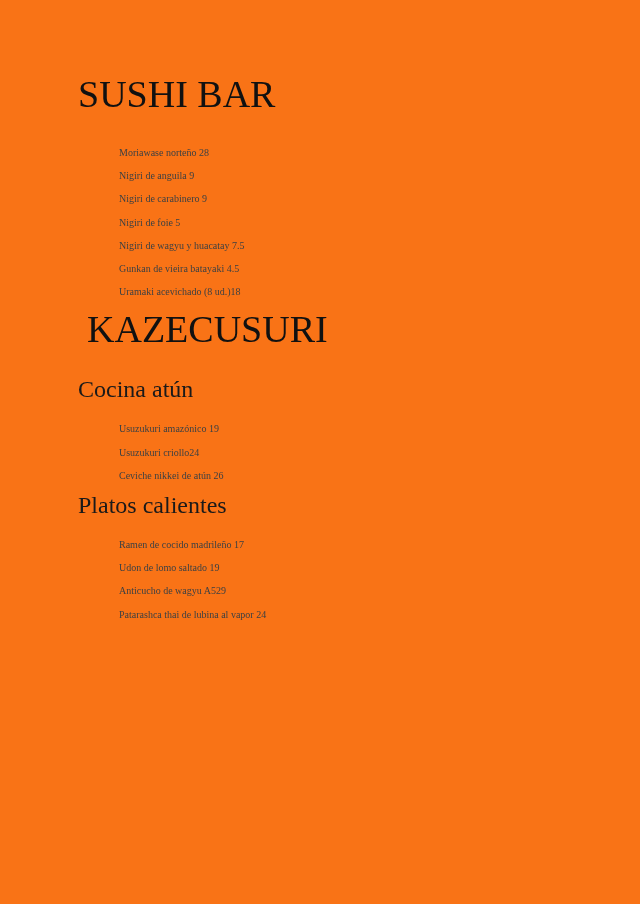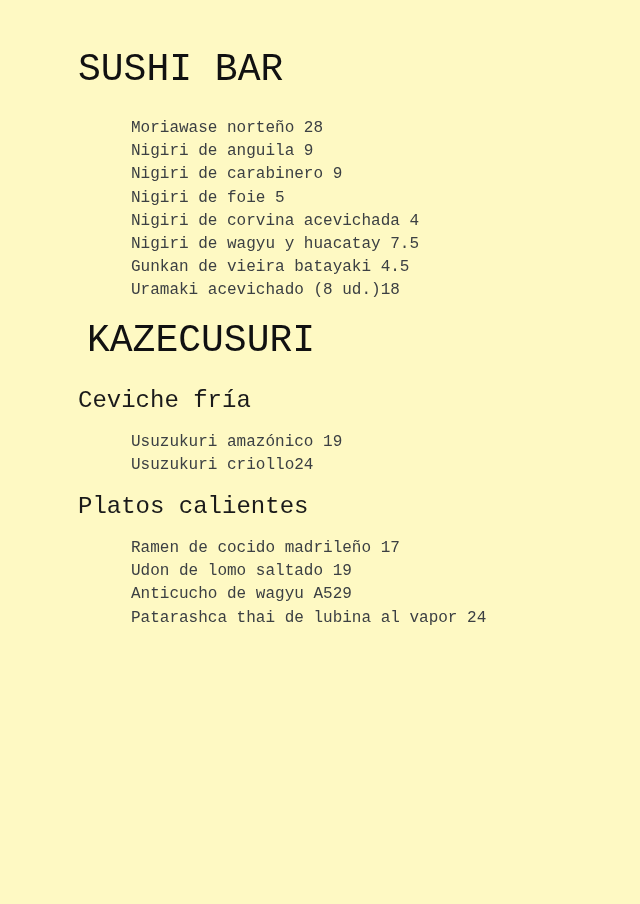--- a/index.html
+++ b/index.html
@@ -5,24 +5,24 @@
   html, body {
     margin: 0;
     padding: 0;
     background: #ffffff;
   }
   .page {
     position: relative;
     width: 640px;
     height: 904px;
     box-sizing: border-box;
-    background: #fef9c3;
-    padding: 48px 70px 0 78px;
+    background: #f97316;
+    padding: 72px 70px 0 78px;
     overflow: hidden;
-    font-family: Liberation Mono, monospace;
+    font-family: Liberation Serif, serif;
   }
   .section { margin: 0; padding: 0; }
   h1.section-title {
     font-size: 38px;
     line-height: 44px;
     font-weight: 400;
     letter-spacing: 0;
     color: #111111;
     margin: 0 0 25px 0;
     white-space: nowrap;
@@ -32,53 +32,53 @@
   h2.section-subtitle {
     font-size: 24px;
     line-height: 28px;
     font-weight: 400;
     color: #1a1a1a;
     margin: 0 0 14px 0;
     white-space: nowrap;
   }
   ul.items {
     list-style: none;
-    margin: 16px;
+    margin: 4px;
     padding: 0 0 0 37px;
-    font-size: 16px;
+    font-size: 10px;
     line-height: 23.2px;
     color: #3c4043;
   }
   ul.items li { white-space: nowrap; }
 </style>
 </head>
 <body>
 
 <div class="page">
 
   <section class="section">
     <h1 class="section-title t-sushi">SUSHI BAR</h1>
     <ul class="items">
       <li>Moriawase norteño 28</li>
       <li>Nigiri de anguila 9</li>
       <li>Nigiri de carabinero 9</li>
       <li>Nigiri de foie 5</li>
-      <li>Nigiri de corvina acevichada 4</li>
       <li>Nigiri de wagyu y huacatay 7.5</li>
       <li>Gunkan de vieira batayaki 4.5</li>
       <li>Uramaki acevichado (8 ud.)18</li>
     </ul>
   </section>
 
   <section class="section">
     <h1 class="section-title t-kaze">KAZECUSURI</h1>
-    <h2 class="section-subtitle">Ceviche fría</h2>
+    <h2 class="section-subtitle">Cocina atún</h2>
     <ul class="items">
       <li>Usuzukuri amazónico 19</li>
       <li>Usuzukuri criollo24</li>
+      <li>Ceviche nikkei de atún 26</li>
     </ul>
   </section>
 
   <section class="section">
     <h2 class="section-subtitle">Platos calientes</h2>
     <ul class="items">
       <li>Ramen de cocido madrileño 17</li>
       <li>Udon de lomo saltado 19</li>
       <li>Anticucho de wagyu A529</li>
       <li>Patarashca thai de lubina al vapor 24</li>

